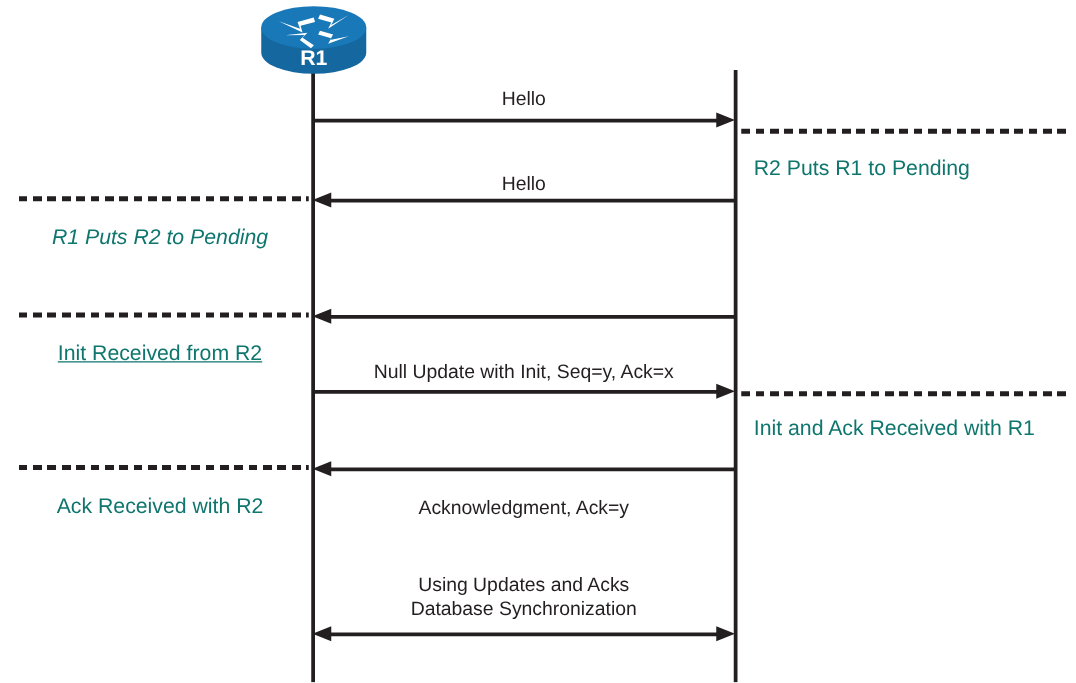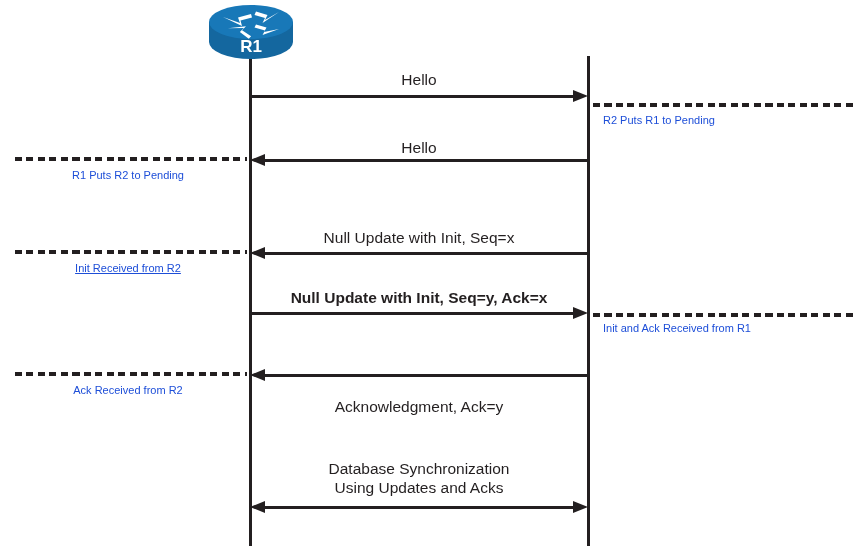--- a/index.html
+++ b/index.html
@@ -78,24 +78,25 @@
     top: 0;
     height: 4px;
     background-image: repeating-linear-gradient(
       to right,
       #231f20 0px, #231f20 7px,
       rgba(0,0,0,0) 7px, rgba(0,0,0,0) 11.5px
     );
   }
   .note .note-text {
     position: absolute;
-    font-size: 11px;
+    font-size: 17px;
     line-height: 21px;
     white-space: nowrap;
-    color: #1d4ed8;
+    color: #0f766e;
+    margin-top: 14px;
   }
   .note.left .note-text { text-align: center; }
   .note.right .note-text { text-align: left; }
   .note-line { display: block; }
 </style>
 </head>
 <body>
 
 <div id="diagram">
 
@@ -128,72 +129,71 @@
   <div class="msg" style="left:250px; top:159px; width:338px;">
     <div class="line" style="left:13px; width:325px;"></div>
     <div class="head left" style="left:0px;"></div>
   </div>
   <div class="msg-label" style="left:250px; top:138px; width:338px;">Hello</div>
 
   <div class="msg" style="left:250px; top:252px; width:338px;">
     <div class="line" style="left:13px; width:325px;"></div>
     <div class="head left" style="left:0px;"></div>
   </div>
-  <div class="msg-label" style="left:250px; top:228px; width:338px;">Null Update with Init, Seq=x</div>
 
   <div class="msg" style="left:250px; top:312px; width:338px;">
     <div class="line" style="width:325px;"></div>
     <div class="head right" style="left:323px;"></div>
   </div>
-  <div class="msg-label" style="left:250px; top:288px; width:338px;font-weight:bold;">Null Update with Init, Seq=y, Ack=x</div>
+  <div class="msg-label" style="left:250px; top:288px; width:338px;">Null Update with Init, Seq=y, Ack=x</div>
 
   <div class="msg" style="left:250px; top:374px; width:338px;">
     <div class="line" style="left:13px; width:325px;"></div>
     <div class="head left" style="left:0px;"></div>
   </div>
   <div class="msg-label" style="left:250px; top:350px; width:338px;margin-top:47px;">Acknowledgment, Ack=y</div>
 
   <div class="msg" style="left:250px; top:506px; width:338px;">
     <div class="line" style="left:13px; width:312px;"></div>
     <div class="head left" style="left:0px;"></div>
     <div class="head right" style="left:323px;"></div>
   </div>
   <div class="msg-label" style="left:250px; top:459px; width:338px;">
+    <span class="note-line">Using Updates and Acks</span>
     <span class="note-line">Database Synchronization</span>
-    <span class="note-line">Using Updates and Acks</span>
   </div>
 
   <div class="note right" style="left:593px; top:103px; width:264px;">
     <div class="dash" style="width:264px;"></div>
     <div class="note-text" style="left:10px; top:7px;">
       <span class="note-line">R2 Puts R1 to Pending</span>
     </div>
   </div>
 
   <div class="note left" style="left:15px; top:157px; width:232px;">
     <div class="dash" style="width:232px;"></div>
-    <div class="note-text" style="left:-3px; top:8px; width:232px;">
+    <div class="note-text" style="left:-3px; top:8px; width:232px;font-style:italic;">
       <span class="note-line">R1 Puts R2 to Pending</span>
     </div>
   </div>
 
   <div class="note left" style="left:15px; top:250px; width:232px;">
     <div class="dash" style="width:232px;"></div>
     <div class="note-text" style="left:-3px; top:8px; width:232px;text-decoration:underline;">
       <span class="note-line">Init Received from R2</span>
     </div>
   </div>
 
   <div class="note right" style="left:593px; top:313px; width:264px;">
     <div class="dash" style="width:264px;"></div>
     <div class="note-text" style="left:10px; top:5px;">
-      <span class="note-line">Init and Ack Received from R1</span>
+      <span class="note-line">Init and Ack Received with R1</span>
     </div>
   </div>
 
   <div class="note left" style="left:15px; top:372px; width:232px;">
     <div class="dash" style="width:232px;"></div>
     <div class="note-text" style="left:-3px; top:8px; width:232px;">
-      <span class="note-line">Ack Received from R2</span>
+      <span class="note-line">Ack Received with R2</span>
     </div>
   </div>
 
 </div>
 
 </body></html>

